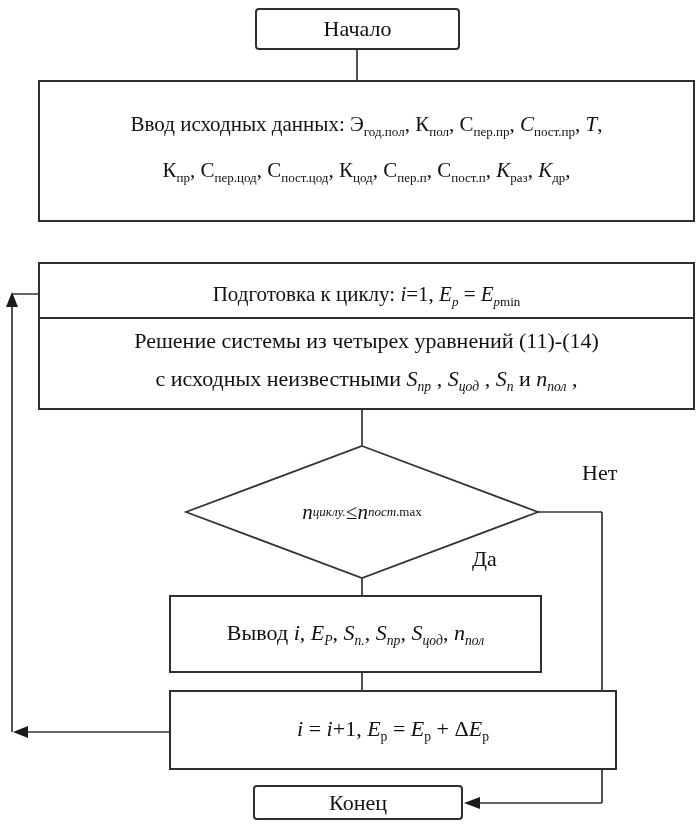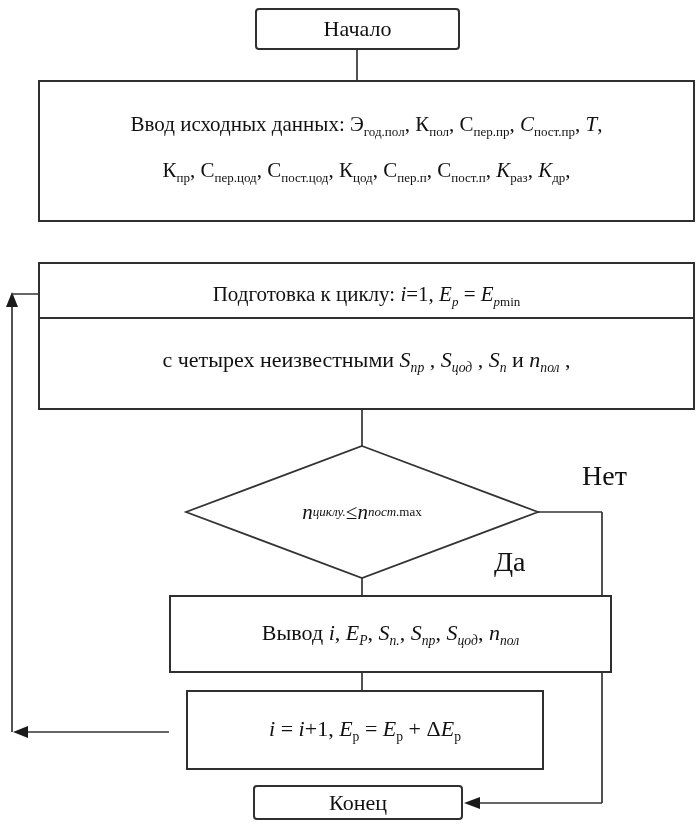--- a/index.html
+++ b/index.html
@@ -22,32 +22,32 @@
     align-items:center;
     justify-content:center;
     text-align:center;
   }
   .terminator{border-radius:4px;font-size:22px;}
   .proc{font-size:21px;}
   .line{white-space:nowrap;}
   .b-input{left:38px;top:80px;width:657px;height:142px;line-height:39px;}
   .b-prep{left:38px;top:218px;width:657px;height:68px;margin-top:44px;}
   .b-solve{left:38px;top:317px;width:657px;height:93px;font-size:22px;line-height:38px;}
-  .b-output{left:169px;top:595px;width:443px;height:78px;font-size:22px;}
-  .b-incr{left:186px;top:690px;width:358px;height:80px;font-size:22px;}
+  .b-output{left:169px;top:595px;width:373px;height:78px;font-size:22px;}
+  .b-incr{left:169px;top:690px;width:448px;height:80px;font-size:22px;}
   .b-start{left:255px;top:8px;width:205px;height:42px;}
   .b-end{left:253px;top:785px;width:210px;height:35px;}
   .decision-text{
     position:absolute;left:212px;top:486px;width:300px;height:52px;
     display:flex;align-items:center;justify-content:center;
     font-size:21px;text-align:center;
   }
-  .edge-label{position:absolute;font-size:28px;}
+  .edge-label{position:absolute;font-size:22px;}
   .lbl-no{left:582px;top:460px;}
-  .lbl-yes{left:472px;top:546px;margin-left:22px;}
+  .lbl-yes{left:472px;top:546px;}
   .seg-i{font-style:italic;}
   .seg-sub{font-size:0.62em;font-style:normal;vertical-align:-0.35em;letter-spacing:0;}
   .seg-subi{font-size:0.62em;font-style:italic;vertical-align:-0.35em;letter-spacing:0;}
 </style>
 </head>
 <body>
 
 <div class="canvas">
 
   <svg class="wires" viewBox="0 0 700 833">
@@ -80,21 +80,22 @@
   <div class="box proc b-input">
     <div class="line"><span>Ввод исходных данных: Э</span><span class="seg-sub">год.пол</span><span>, К</span><span class="seg-sub">пол</span><span>, С</span><span class="seg-sub">пер.пр</span><span>, </span><span class="seg-i">С</span><span class="seg-sub">пост.пр</span><span>, </span><span class="seg-i">T</span><span>,</span></div>
     <div class="line"><span>К</span><span class="seg-sub">пр</span><span>,  С</span><span class="seg-sub">пер.цод</span><span>,  С</span><span class="seg-sub">пост.цод</span><span>, К</span><span class="seg-sub">цод</span><span>,  С</span><span class="seg-sub">пер.п</span><span>,  С</span><span class="seg-sub">пост.п</span><span>,  </span><span class="seg-i">К</span><span class="seg-sub">раз</span><span>,  </span><span class="seg-i">К</span><span class="seg-sub">др</span><span>,</span></div>
   </div>
 
   <div class="box proc b-prep">
     <div class="line"><span>Подготовка к циклу: </span><span class="seg-i">i</span><span>=1, </span><span class="seg-i">E</span><span class="seg-subi">p</span><span> = </span><span class="seg-i">E</span><span class="seg-subi">p</span><span class="seg-sub">min</span></div>
   </div>
 
   <div class="box proc b-solve">
-    <div class="line"><span>с четырех неизвестными </span><span class="seg-i">S</span><span class="seg-subi">пр</span><span> , </span><span class="seg-i">S</span><span class="seg-subi">цод</span><span> , </span><span class="seg-i">S</span><span class="seg-subi">п</span><span> и </span><span class="seg-i">n</span><span class="seg-subi">пол</span><span> ,</span></div>
+    <div class="line"><span>Решение системы из четырех уравнений (11)-(14)</span></div>
+    <div class="line"><span>с исходных неизвестными </span><span class="seg-i">S</span><span class="seg-subi">пр</span><span> , </span><span class="seg-i">S</span><span class="seg-subi">цод</span><span> , </span><span class="seg-i">S</span><span class="seg-subi">п</span><span> и </span><span class="seg-i">n</span><span class="seg-subi">пол</span><span> ,</span></div>
   </div>
 
   <div class="decision-text">
       <span class="seg-i">n</span>
       <span class="seg-subi">циклу.</span>
       <span> ≤ </span>
       <span class="seg-i">n</span>
       <span class="seg-subi">пост</span>
       <span class="seg-sub">.max</span>
     </div>

